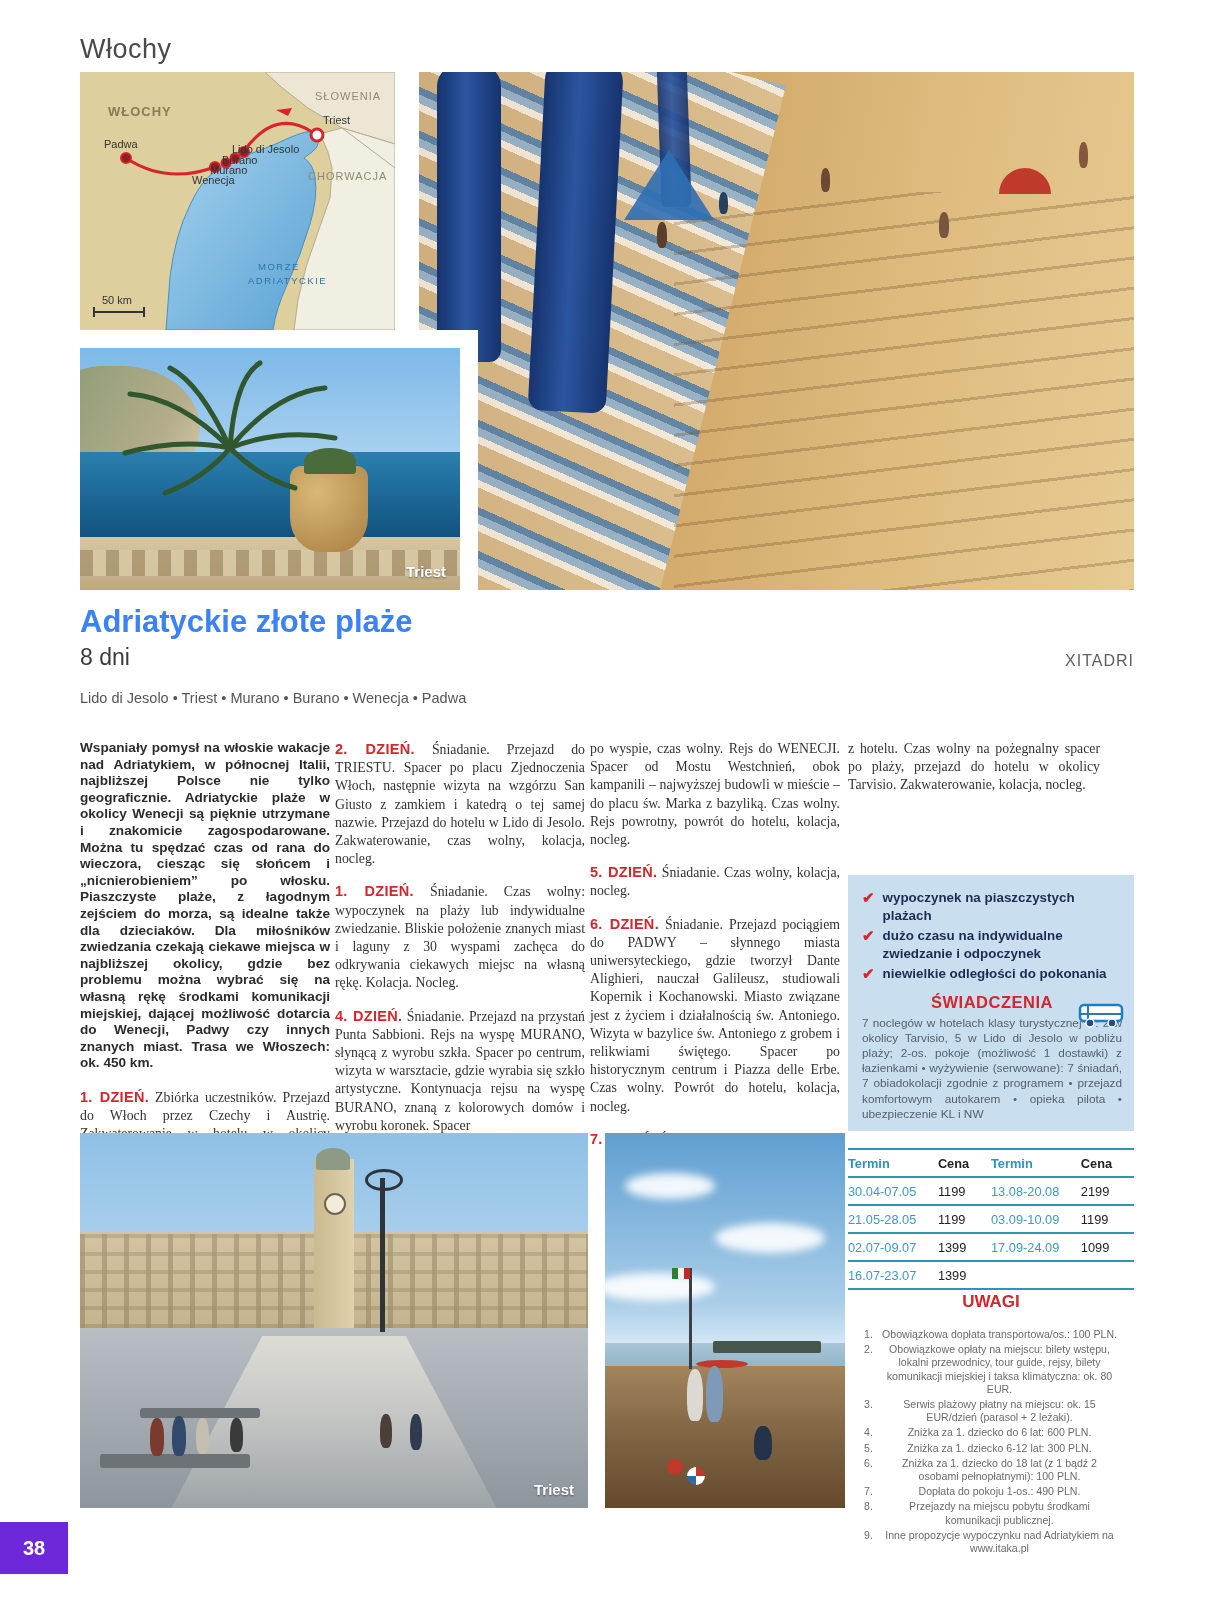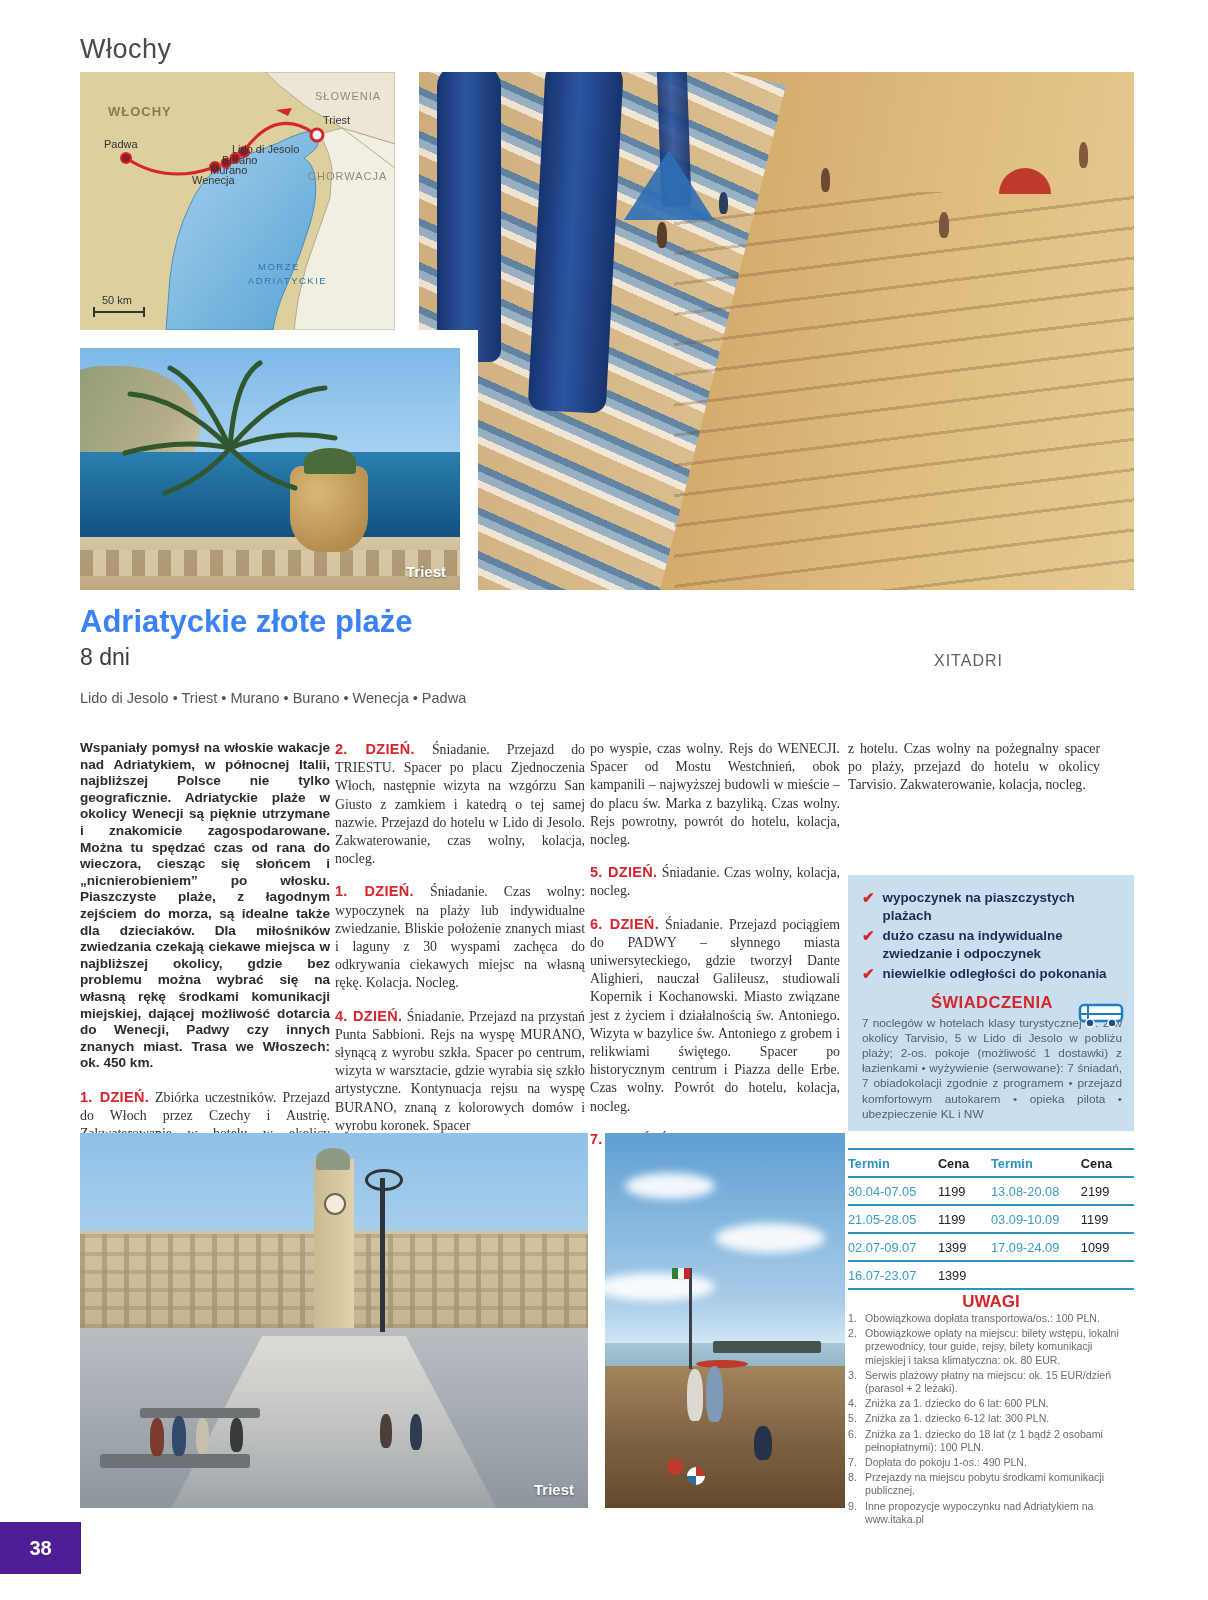--- a/index.html
+++ b/index.html
@@ -6,21 +6,21 @@
   .page {
     position:relative; width:1208px; height:1600px; background:#fff;
     font-family:"Liberation Sans", sans-serif; overflow:hidden;
   }
   .abs { position:absolute; }
 
   
   .section-head { left:80px; top:34px; font-size:27px; color:#4a4a4a; font-weight:500; letter-spacing:.5px; }
   .trip-title  { left:80px; top:604px; font-size:31px; font-weight:700; color:#3b82f6; }
   .trip-days   { left:80px; top:644px; font-size:23px; color:#3b3b3b; font-weight:400; }
-  .trip-code   { left:934px; top:652px; width:200px; text-align:left; font-size:16px; color:#5f5f5f; letter-spacing:1px; }
+  .trip-code   { left:934px; top:652px; width:200px; text-align:right; font-size:16px; color:#5f5f5f; letter-spacing:1px; }
   .trip-route  { left:80px; top:690px; font-size:14.5px; color:#555; }
 
   
   .photo { overflow:hidden; }
   .caption { position:absolute; right:14px; bottom:10px; color:#fff; font-size:15px; font-weight:700;
              font-family:"Liberation Sans",sans-serif; text-shadow:0 1px 2px rgba(0,0,0,.45); }
 
   .photo-beach { left:419px; top:72px; width:715px; height:518px;
     background:linear-gradient(100deg,#bd8d4d 0%,#d2a96a 38%,#dfbd81 70%,#e7cb92 100%); }
   .lounger-band { position:absolute; left:-70px; top:-40px; width:360px; height:680px; transform:rotate(14deg);
@@ -109,27 +109,27 @@
   .ptable tr.head { border-top:2px solid #2a93bf; }
   .ptable th, .ptable td { padding:6px 0 5px; text-align:left; font-weight:400; }
   .ptable th { font-weight:700; }
   .th-termin { color:#2a93bf; }
   .th-cena { color:#222; text-align:right; padding-right:10px; }
   .td-termin { color:#3a9cc4; width:88px; }
   .td-cena { color:#222; text-align:right; width:52px; padding-right:10px; }
 
   
   .uwagi { left:848px; top:1292px; width:286px; position:absolute; }
-  .uwagi-head { text-align:center; color:#d6252b; font-weight:700; font-size:17px; margin-bottom:0; }
-  .uwagi ol { margin:0; padding:0; counter-reset:n; list-style:none; }
+  .uwagi-head { text-align:center; color:#d6252b; font-weight:700; font-size:17px; margin-bottom:6px; }
+  .uwagi ol { margin:16px; padding:0; counter-reset:n; list-style:none;text-align:center; }
   .uwagi li { counter-increment:n; position:relative; padding-left:17px; font-size:10.6px; line-height:13.2px; color:#6b6b6b; margin-bottom:2px; }
   .uwagi li::before { content:counter(n) "."; position:absolute; left:0; color:#6b6b6b; }
 
   
-  .pagenum { left:0; top:1522px; width:81px; height:52px; background:#4c1d95; color:#fff;
+  .pagenum { left:0; top:1522px; width:68px; height:52px; background:#6d28d9; color:#fff;
     font-weight:700; font-size:20px; display:flex; align-items:center; justify-content:center; }
 
   
   .map { left:80px; top:72px; width:315px; height:258px; }
   .map svg { display:block; }
 </style>
 </head>
 <body>
 
 <div class="page">

